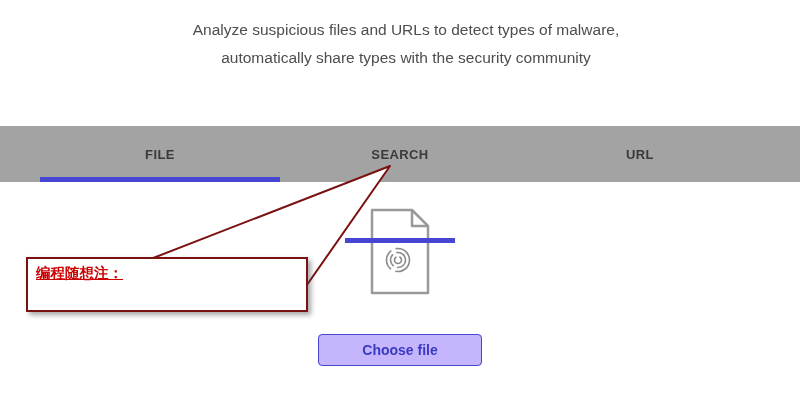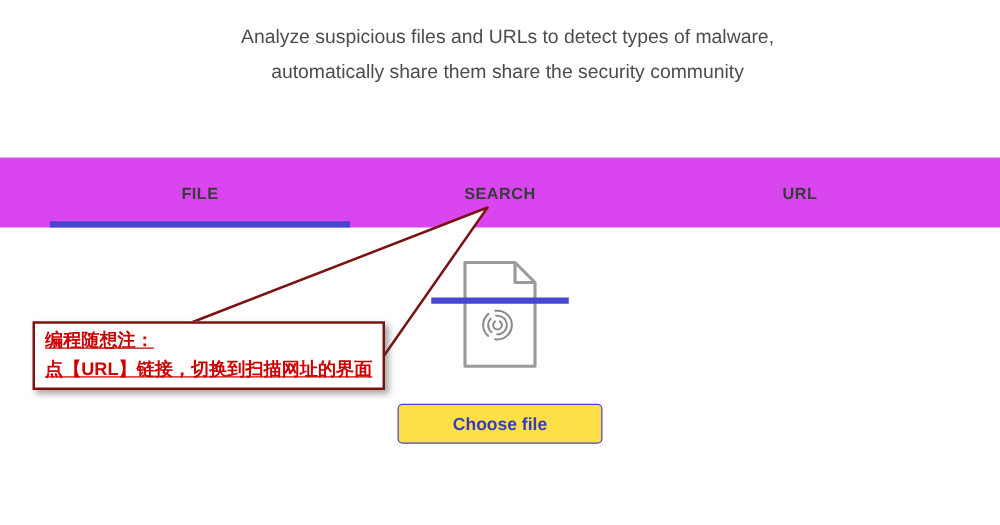--- a/index.html
+++ b/index.html
@@ -8,21 +8,21 @@
 
   
   .header {
     position: absolute; top: 16px; left: 0; width: 800px;
     text-align: center; color: #4d4d4d; font-size: 15.5px; line-height: 28px; padding-left: 12px;
   }
 
   
   .tabbar {
     position: absolute; top: 126px; left: 0; width: 800px; height: 56px;
-    background: #d946ef;
+    background: #a3a3a3;
   }
   .tabbar-inner {
     margin: 0 40px; height: 100%; display: flex;
   }
   .tab {
     flex: 1; position: relative; display: flex; align-items: center; justify-content: center;
     font-size: 13px; font-weight: bold; letter-spacing: 0.4px; color: #3a3a3a;
     cursor: pointer;
   }
   .tab .active-underline {
@@ -31,22 +31,22 @@
   }
   .tab.active .active-underline { display: block; }
 
   
   .file-icon-wrap {
     position: absolute; left: 340px; top: 205px; width: 120px; height: 95px;
   }
 
   
   .choose-file-btn {
-    position: absolute; left: 318px; top: 323px; width: 164px; height: 32px;
-    background: #fde047; border: 1px solid #4746d3; border-radius: 4px;
+    position: absolute; left: 318px; top: 334px; width: 164px; height: 32px;
+    background: #c4b5fd; border: 1px solid #4746d3; border-radius: 4px;
     color: #3a3ac0; font-size: 14px; font-weight: bold;
     font-family: "Liberation Sans", sans-serif;
     display: flex; align-items: center; justify-content: center; cursor: pointer;
   }
 
   
   .annotation-pointer-svg {
     position: absolute; left: 0; top: 0; width: 800px; height: 420px;
     z-index: 5; pointer-events: none;
   }
@@ -59,21 +59,21 @@
     font-family: "Liberation Sans", sans-serif;
     white-space: nowrap;
     text-decoration: underline;
   }
 </style>
 </head>
 <body>
 
 <div class="header">
   <div>Analyze suspicious files and URLs to detect types of malware,</div>
-  <div>automatically share them share the security community</div>
+  <div>automatically share types with the security community</div>
 </div>
 
 <div class="tabbar">
   <div class="tabbar-inner">
     <div class="tab active">
       <span>FILE</span>
       <span class="active-underline"></span>
     </div>
     <div class="tab">
       <span>SEARCH</span>
@@ -103,14 +103,13 @@
 </div>
 
 <button class="choose-file-btn">Choose file</button>
 
 <svg class="annotation-pointer-svg">
   <polygon points="390,166 148,260 302,292" fill="#ffffff" stroke="#7a1212" stroke-width="2" stroke-linejoin="round"></polygon>
 </svg>
 
 <div class="annotation-box">
   <div>编程随想注：</div>
-  <div>点【URL】链接，切换到扫描网址的界面</div>
 </div>
 
 </body></html>

